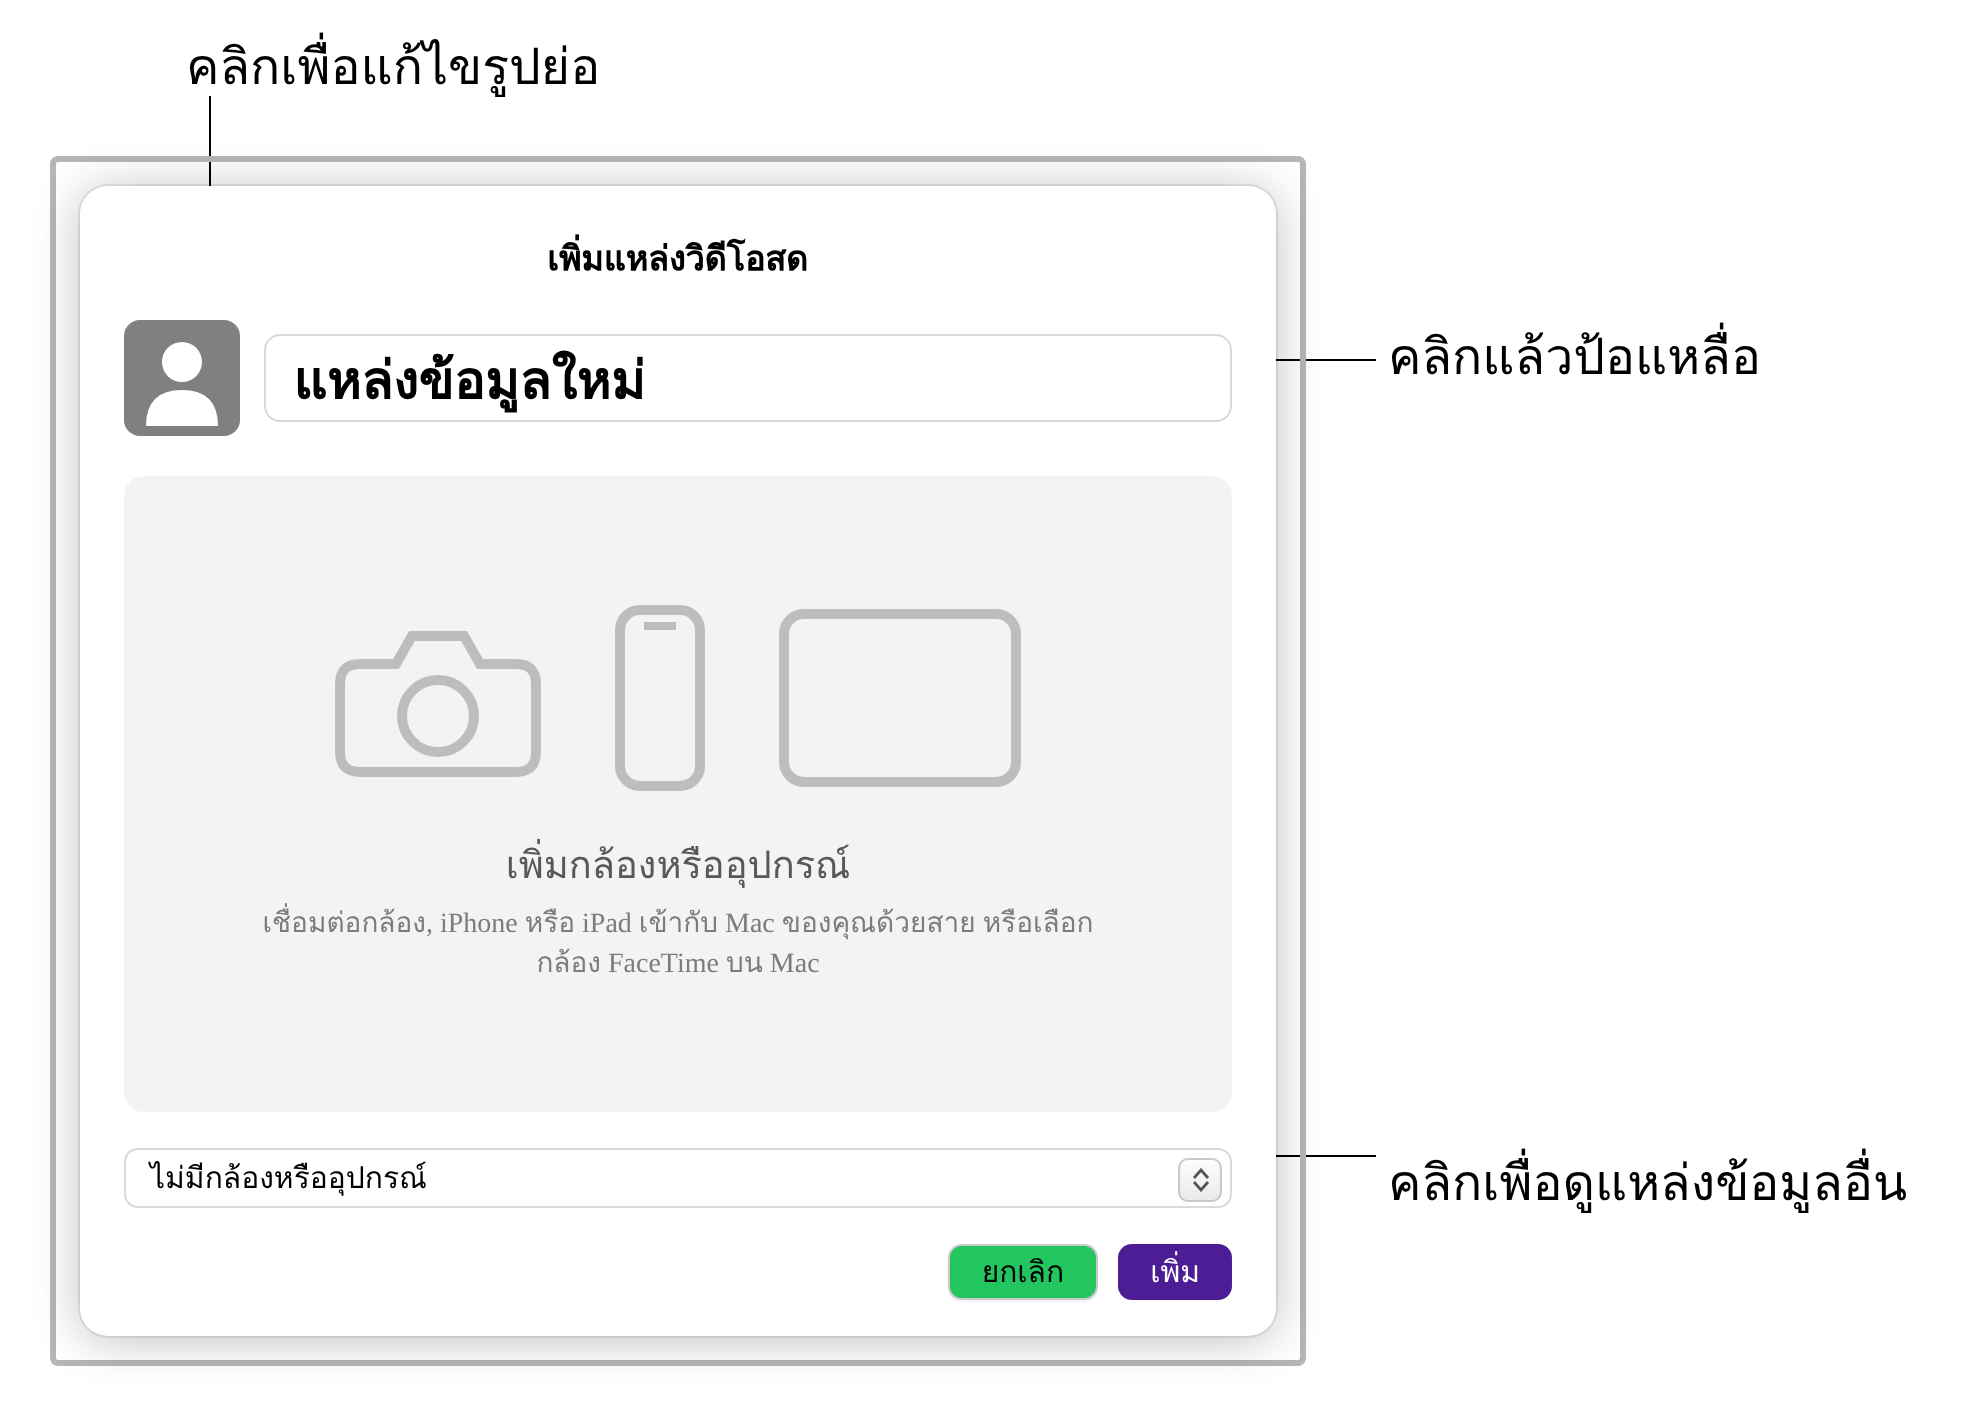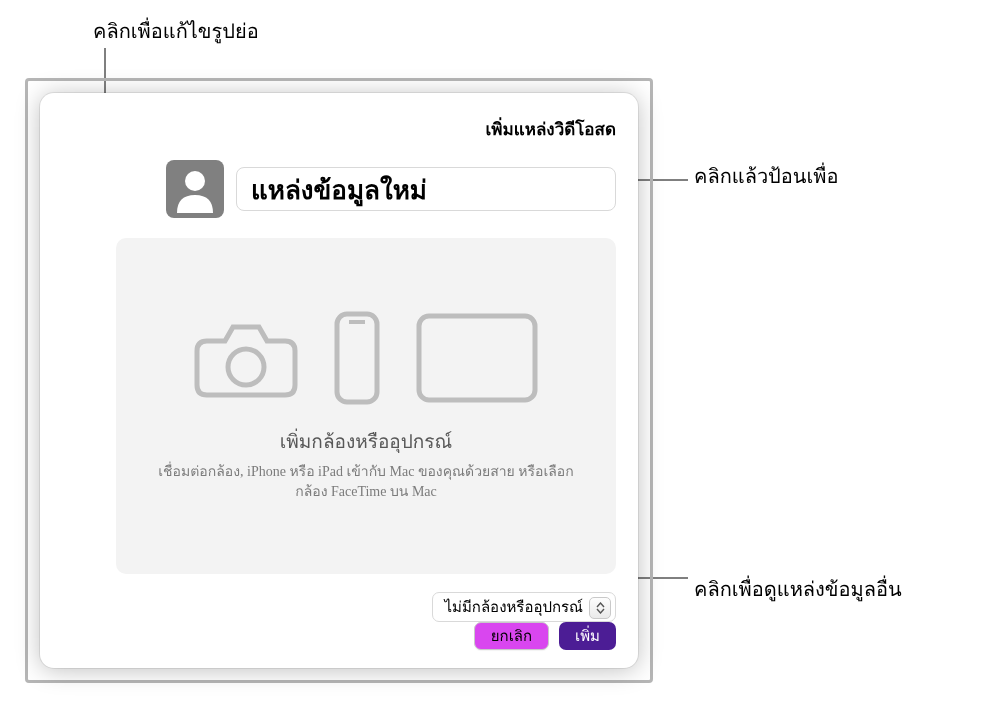--- a/index.html
+++ b/index.html
@@ -9,21 +9,21 @@
     }
     body {
       font-family: -apple-system, BlinkMacSystemFont, "Helvetica Neue", sans-serif;
       background: #ffffff;
       width: 987px;
       height: 708px;
       position: relative;
     }
     .annotation {
       position: absolute;
-      font-size: 20px;
+      font-size: 25px;
       color: #000;
       line-height: 1.35;
     }
     .annotation-thumbnail {
       left: 93px;
       top: 18px;
     }
     .annotation-name {
       left: 694px;
       top: 163px;
@@ -52,21 +52,20 @@
       left: 12px;
       top: 12px;
       right: 12px;
       bottom: 12px;
       background: #fff;
       border-radius: 14px;
       box-shadow: 0 2px 24px rgba(0,0,0,0.25), 0 0 0 1px rgba(0,0,0,0.08);
       padding: 22px 22px 18px;
       display: flex;
       flex-direction: column;
-      align-items: flex-end;
     }
     .dialog-title {
       text-align: center;
       font-size: 17px;
       font-weight: 600;
       color: #000;
       margin-bottom: 18px;
     }
     .header-row {
       display: flex;
@@ -141,20 +140,21 @@
       position: relative;
       border: 1px solid #d9d9d9;
       border-radius: 7px;
       height: 30px;
       display: flex;
       align-items: center;
       padding: 0 32px 0 12px;
       font-size: 15px;
       color: #000;
       background: #fff;
+      margin-bottom: 18px;
       cursor: default;
     }
     .select-arrows {
       position: absolute;
       right: 4px;
       top: 4px;
       width: 22px;
       height: 22px;
       background: linear-gradient(#fdfdfd, #eaeaea);
       border: 1px solid #c9c9c9;
@@ -176,37 +176,37 @@
     }
     .btn {
       height: 28px;
       padding: 0 16px;
       border-radius: 7px;
       font-size: 15px;
       border: none;
       cursor: default;
     }
     .btn-cancel {
-      background: #d946ef;
+      background: #22c55e;
       border: 1px solid #c9c9c9;
       color: #000;
       box-shadow: 0 1px 1px rgba(0,0,0,0.05);
     }
     .btn-primary {
       background: #4c1d95;
       color: #fff;
       font-weight: 500;
     }
   </style>
 </head>
 <body>
 
 <div class="annotation annotation-thumbnail">คลิกเพื่อแก้ไขรูปย่อ</div>
 <div class="annotation annotation-name">
-  <span>คลิกแล้วป้อนเพื่อ</span><br>
+  <span>คลิกแล้วป้อแหลื่อ</span><br>
 </div>
 <div class="annotation annotation-sources">คลิกเพื่อดูแหล่งข้อมูลอื่น</div>
 
 <svg class="leader" style="left:0;top:0;width:987px;height:708px;position:absolute;pointer-events:none">
 
   <path d="M 105 48 L 105 94 L 84 156"></path>
 
   <path d="M 688 180 L 614 180"></path>
 
   <path d="M 688 578 L 588 578"></path>

